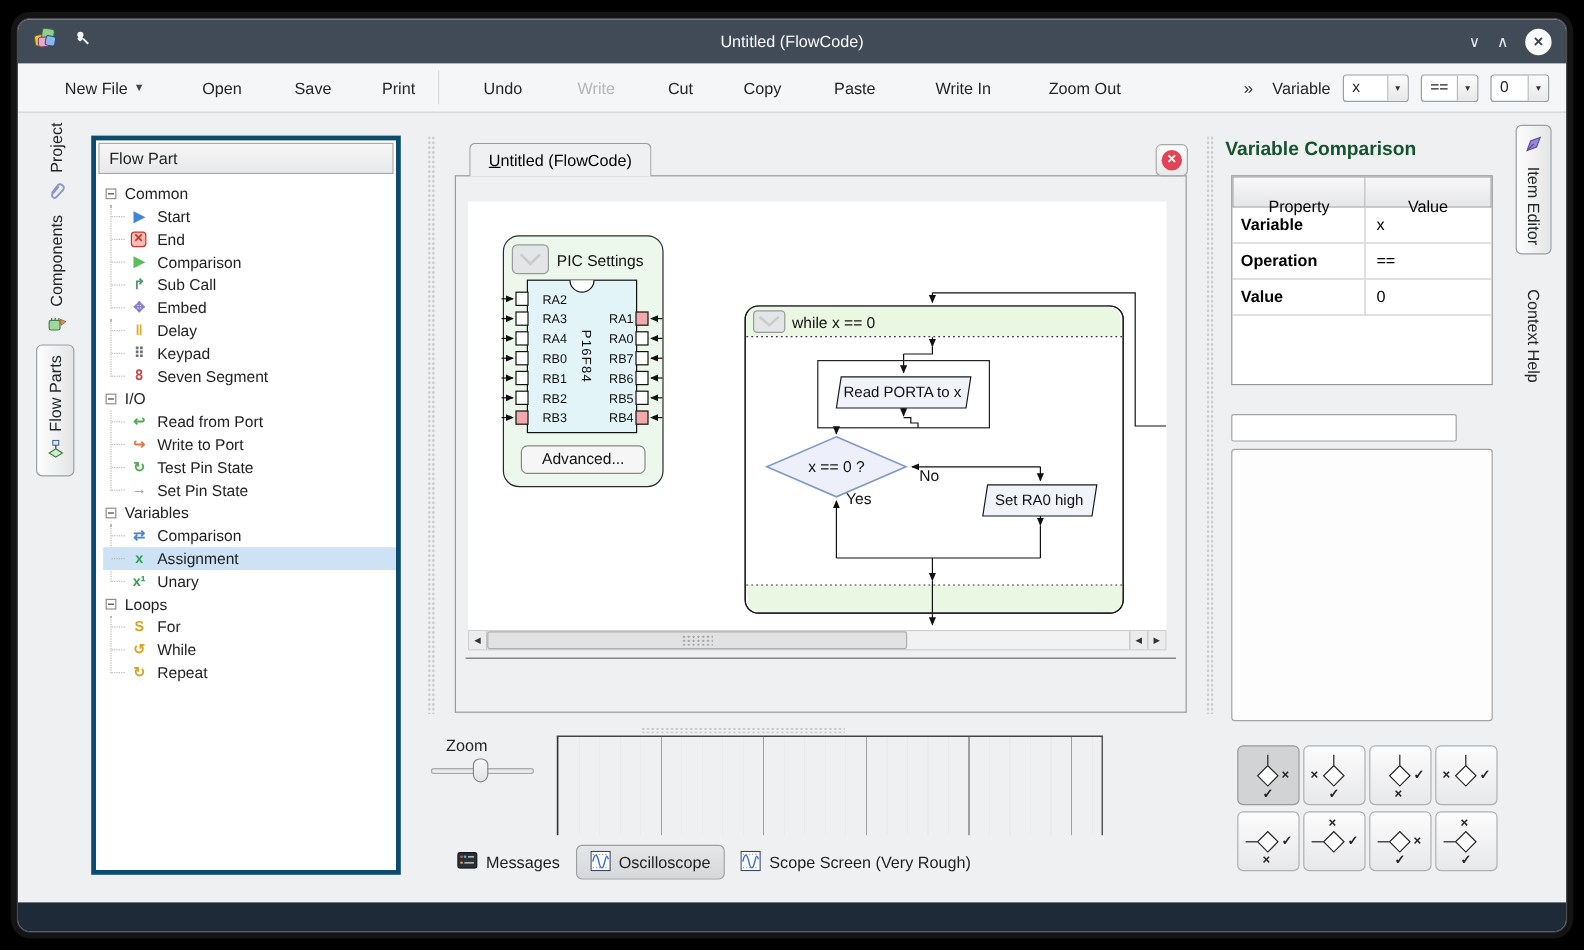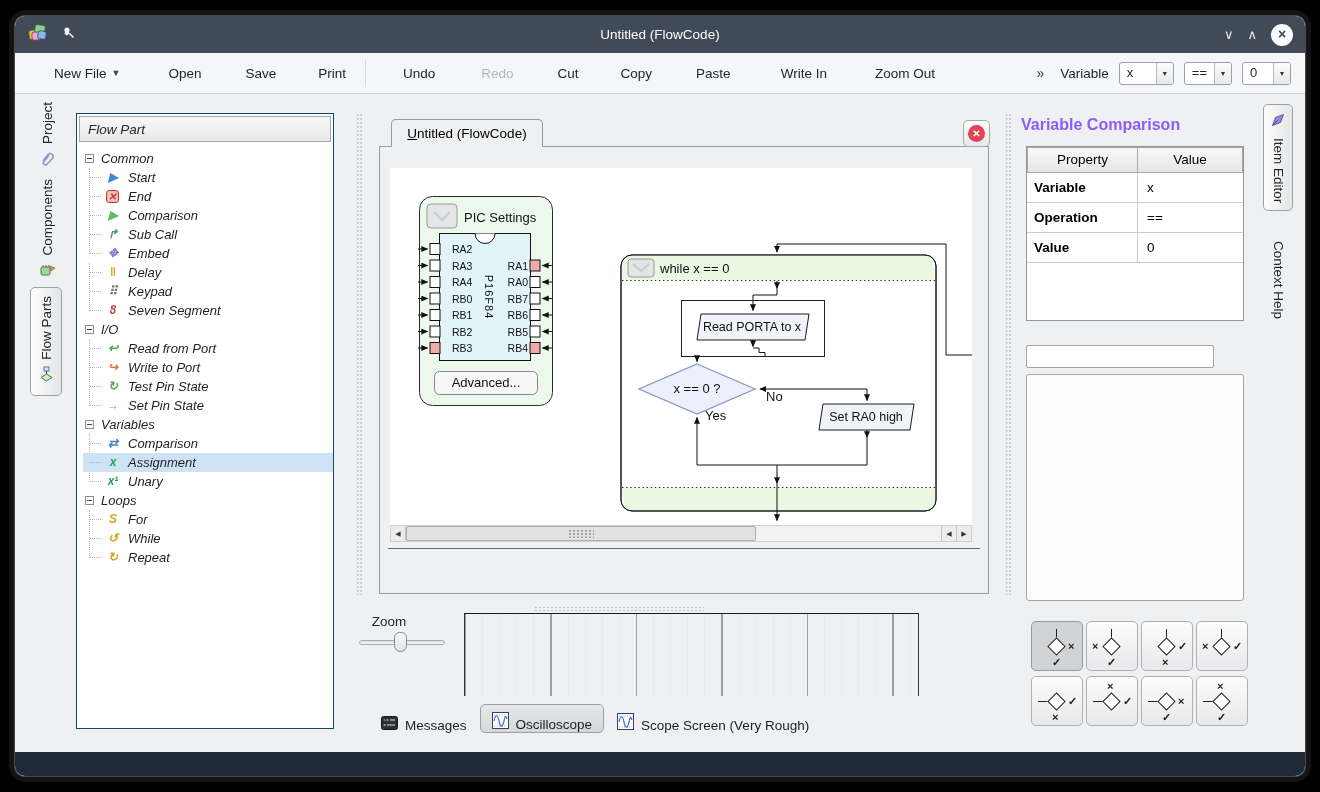--- a/index.html
+++ b/index.html
@@ -31,21 +31,21 @@
   .combo-arrow{ width:17px; border-left:1px solid #b9bcbe; background:linear-gradient(#fcfcfc,#e7e8e9);
     display:flex; align-items:center; justify-content:center; font-size:8px; color:#333; }
 
   
   .vtext{ writing-mode:vertical-rl; transform:rotate(180deg); font-size:13.5px; color:#232627; }
   .vtext-r{ writing-mode:vertical-rl; font-size:13.5px; color:#232627; }
   .lstrip-item{ position:absolute; left:16px; width:32px; display:flex; flex-direction:column; align-items:center; gap:6px; }
   .side-tab{ border:1px solid #9aa0a5; border-radius:5px; background:linear-gradient(90deg,#fdfdfd,#e4e5e6); padding:8px 2px; }
 
   
-  .palette{ position:absolute; left:61px; top:97px; width:258px; height:616px; background:#fff; border:1px solid #0c4a6e;font-style:italic; }
+  .palette{ position:absolute; left:61px; top:97px; width:258px; height:616px; background:#fff; border:4px solid #0c4a6e; }
   .palette-header{ margin:2px; height:26px; background:linear-gradient(#f7f7f8,#e7e8e9); border:1px solid #a6a8aa;
     font-size:13.5px; color:#232627; display:flex; align-items:center; padding-left:8px; }
   .tree{ padding:5px 0 0 6px; font-size:13px; color:#1d1f20; }
   .tree-group-row{ display:flex; align-items:center; height:19px; gap:7px; padding-left:2px; }
   .expander{ width:9px; height:9px; border:1px solid #8d8f91; background:#fdfdfd; position:relative; flex:0 0 auto; }
   .expander::before{ content:""; position:absolute; left:1px; right:1px; top:3px; border-top:1px solid #444; }
   .tree-children{ position:relative; }
   .tree-children::before{ content:""; position:absolute; left:6px; top:0; bottom:9px; border-left:1px dotted #b5b7b9; }
   .tree-item{ display:flex; align-items:center; height:19px; gap:7px; padding-left:22px; position:relative; }
   .tree-item::before{ content:""; position:absolute; left:7px; width:11px; border-top:1px dotted #b5b7b9; }
@@ -91,28 +91,28 @@
   .zoom-track{ position:absolute; left:344px; top:624px; width:86px; height:5px; border:1px solid #a8aaac; border-radius:3px; background:linear-gradient(#dcdddf,#f6f7f8); }
   .zoom-thumb{ position:absolute; left:379px; top:616px; width:13px; height:20px; background:linear-gradient(#f8f8f9,#e2e3e4);
     border:1px solid #85878a; border-radius:6px 6px 7px 7px; }
   .osc{ position:absolute; left:449px; top:597px; width:455px; height:83px;
     border-top:1.5px solid #1c1c1c; border-left:1.5px solid #333; border-right:1.5px solid #333; background:
       repeating-linear-gradient(90deg, rgba(150,150,155,0.9) 0 1px, transparent 1px 85.5px),
       repeating-linear-gradient(90deg, #ebebec 0 1px, transparent 1px 17.1px); }
 
   
   .bottom-tabs{ position:absolute; left:360px; top:687px; height:31px; display:flex; align-items:center; gap:7px; font-size:13.5px; color:#1d1f20; }
-  .btab{ display:flex; align-items:flex-end; gap:7px; padding:0 6px; height:29px; background:none; border:none; font:inherit; color:inherit; }
+  .btab{ display:flex; align-items:center; gap:7px; padding:0 6px; height:29px; background:none; border:none; font:inherit; color:inherit; }
   .btab.selected{ border:1px solid #9aa0a5; border-radius:5px; background:linear-gradient(#e6e7e8,#d6d7d9); padding:0 11px; }
 
   
-  .vc-title{ position:absolute; left:1006px; top:100px; font-size:16px; font-weight:bold; color:#8b5cf6; }
+  .vc-title{ position:absolute; left:1006px; top:100px; font-size:16px; font-weight:bold; color:#14532d; }
   .vc-table{ position:absolute; left:1011px; top:130px; width:218px; height:175px; border:1px solid #949698; background:#fff; display:flex; flex-direction:column; }
   .vc-head{ display:flex; height:26px; }
-  .vc-head > div{ background:linear-gradient(#f8f8f9,#e5e6e7); border:1px solid #a6a8aa; text-align:center; font-size:13.5px; padding-top:4px; }
+  .vc-head > div{ background:linear-gradient(#f8f8f9,#e5e6e7); border:1px solid #a6a8aa; text-align:center; font-size:13.5px; padding-top:17px; }
   .vc-hp{ width:111px; } .vc-hv{ width:105px; border-left:none !important; }
   .vc-row{ display:flex; height:30px; border-bottom:1px solid #cbccce; }
   .vc-prop{ width:111px; font-weight:bold; font-size:13.5px; padding:7px 0 0 7px; border-right:1px solid #cbccce; }
   .vc-val{ flex:1; font-size:13.5px; padding:7px 0 0 9px; }
   .vc-input{ position:absolute; left:1011px; top:329px; width:188px; height:23px; border:1px solid #a2a4a6; border-radius:2px; background:#fff; font:13px "Liberation Sans",sans-serif; padding:0 5px; }
   .vc-list{ position:absolute; left:1011px; top:358px; width:218px; height:227px; border:1px solid #a2a4a6; border-radius:3px; background:#fdfdfe; }
   .dec-grid{ position:absolute; left:1016px; top:605px; display:grid; grid-template-columns:repeat(4,52px); grid-auto-rows:50px; gap:5px 3px; }
   .dec-btn{ border:1px solid #aeb0b2; border-radius:5px; background:linear-gradient(#fcfcfd,#e7e8e9); position:relative; }
   .dec-btn.selected{ background:#d2d3d5; border-color:#97999b; }
   .dec-icon{ position:absolute; left:3px; top:4px; width:44px; height:40px; display:block; }
@@ -162,21 +162,21 @@
   <div class="toolbar" data-name="main-toolbar">
     <button class="tbtn" data-name="new-file-button" style="margin-left:24px">
       <span>New File</span>
         <span class="caret" data-name="chevron-down-icon">▼</span>
     </button>
     <button class="tbtn" data-name="open-button" style="margin-left:18px">Open</button>
     <button class="tbtn" data-name="save-button" style="margin-left:14px">Save</button>
     <button class="tbtn" data-name="print-button" style="margin-left:12px">Print</button>
     <div class="tsep" data-name="toolbar-separator"></div>
     <button class="tbtn" data-name="undo-button" style="margin-left:18px">Undo</button>
-    <button class="tbtn disabled" data-name="redo-button" style="margin-left:16px">Redo</button>
+    <button class="tbtn disabled" data-name="redo-button" style="margin-left:16px">Write</button>
     <button class="tbtn" data-name="cut-button" style="margin-left:14px">Cut</button>
     <button class="tbtn" data-name="copy-button" style="margin-left:12px">Copy</button>
     <button class="tbtn" data-name="paste-button" style="margin-left:14px">Paste</button>
     <button class="tbtn" data-name="zoom-in-button" style="margin-left:20px">Write In</button>
     <button class="tbtn" data-name="zoom-out-button" style="margin-left:18px">Zoom Out</button>
     <div class="tb-right">
       <span class="overflow" data-name="toolbar-overflow-icon">»</span>
       <span data-name="variable-label">Variable</span>
       <div class="combo" data-name="variable-combobox">
         <span class="combo-val" style="min-width:36px" data-name="variable-value">x</span>

